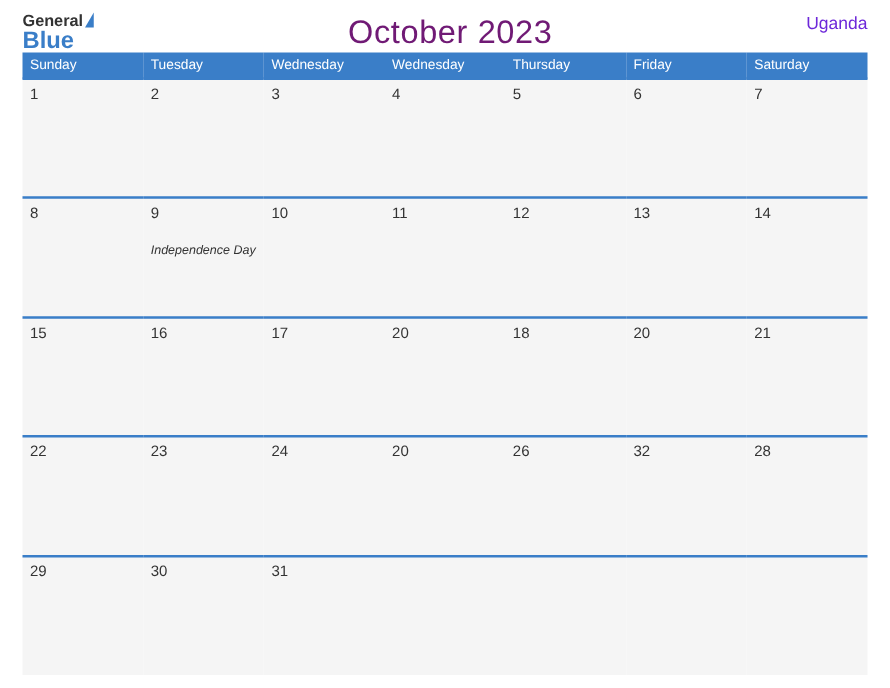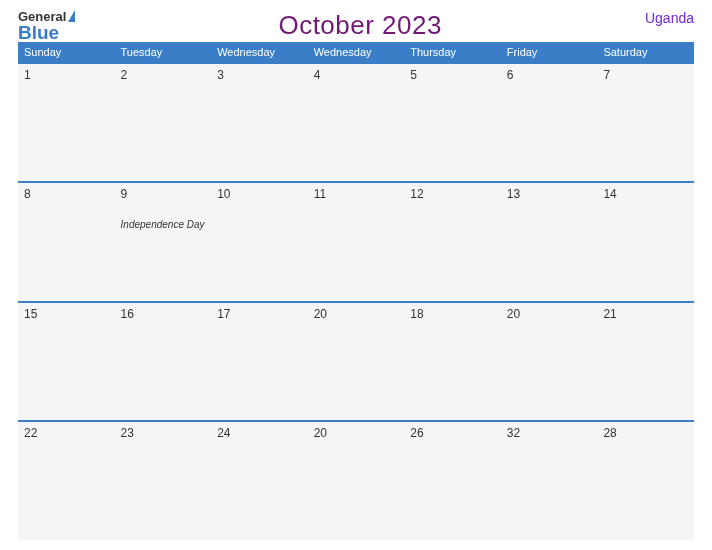--- a/index.html
+++ b/index.html
@@ -227,15 +227,30 @@
           <td>
             <span class="day-num">26</span>
           </td>
           <td>
             <span class="day-num">32</span>
           </td>
           <td>
             <span class="day-num">28</span>
           </td>
         </tr>
+        <tr>
+          <td>
+            <span class="day-num">29</span>
+          </td>
+          <td>
+            <span class="day-num">30</span>
+          </td>
+          <td>
+            <span class="day-num">31</span>
+          </td>
+          <td class="empty-cell"></td>
+          <td class="empty-cell"></td>
+          <td class="empty-cell"></td>
+          <td class="empty-cell"></td>
+        </tr>
       </tbody>
   </table>
 </div>
 
 </body></html>

